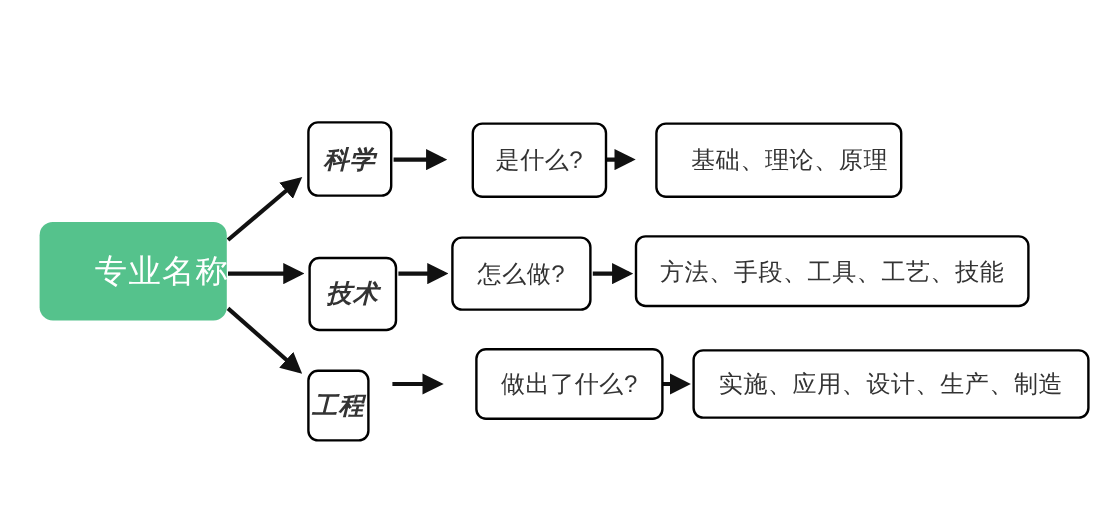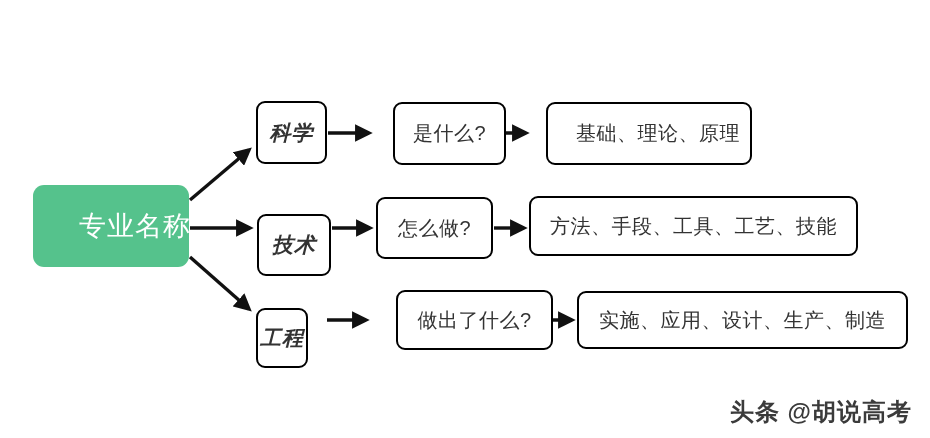--- a/index.html
+++ b/index.html
@@ -130,15 +130,14 @@
   </div>
 
   <div class="node node-q" style="left:372px; top:290px; width:157px; height:60px;margin-left:24px;">
     <span>做出了什么?</span>
   </div>
 
   <div class="node node-ans" style="left:577px; top:291px; width:331px; height:58px;justify-content:center;">
     <span>实施、应用、设计、生产、制造</span>
   </div>
 
-  <div class="watermark">头条 @胡说高考</div>
 
 </div>
 
 </body></html>

